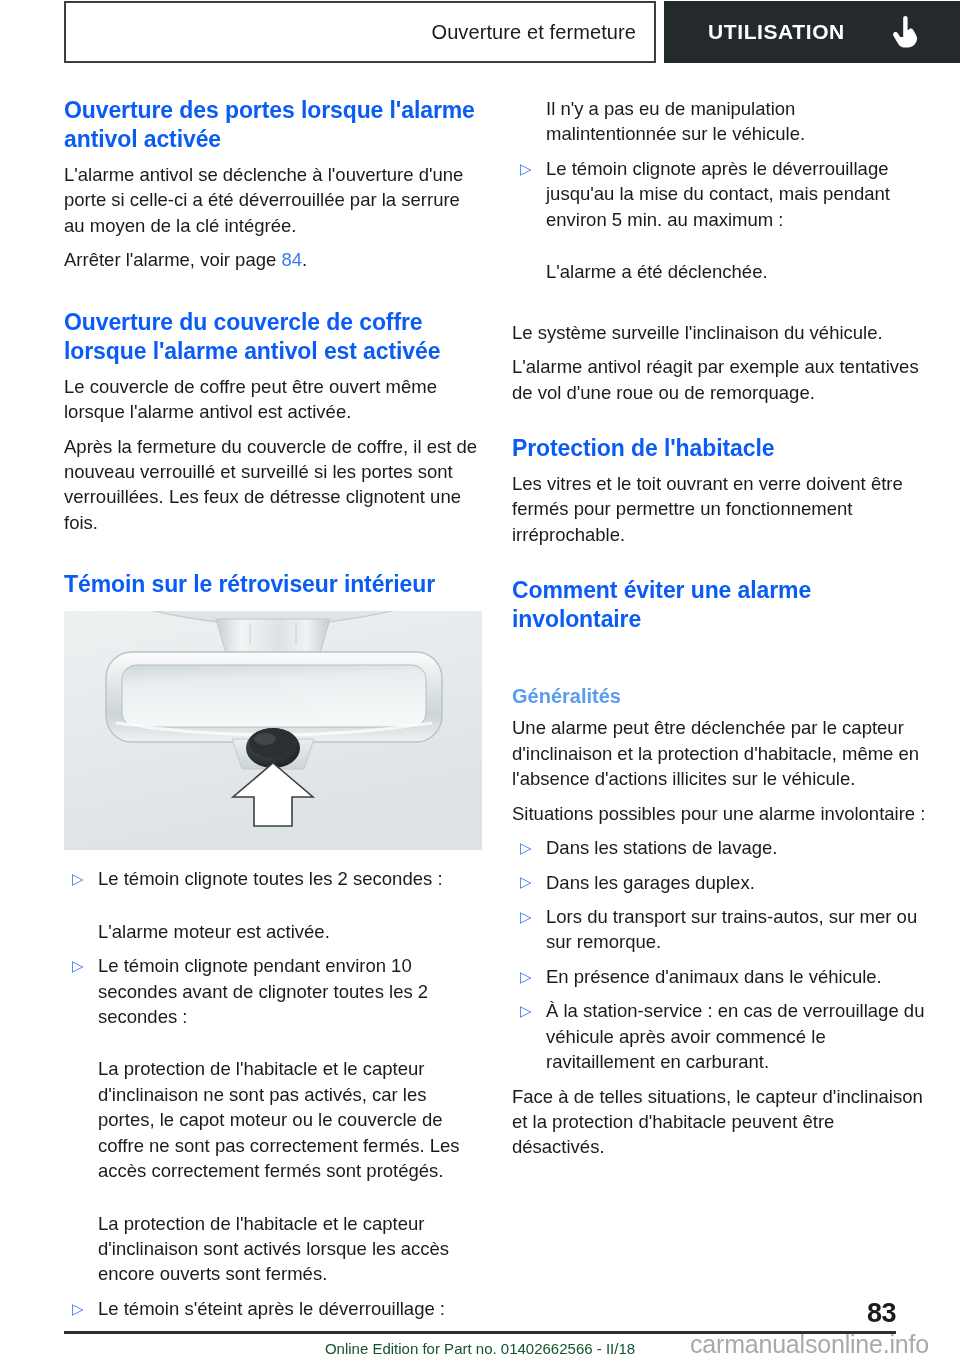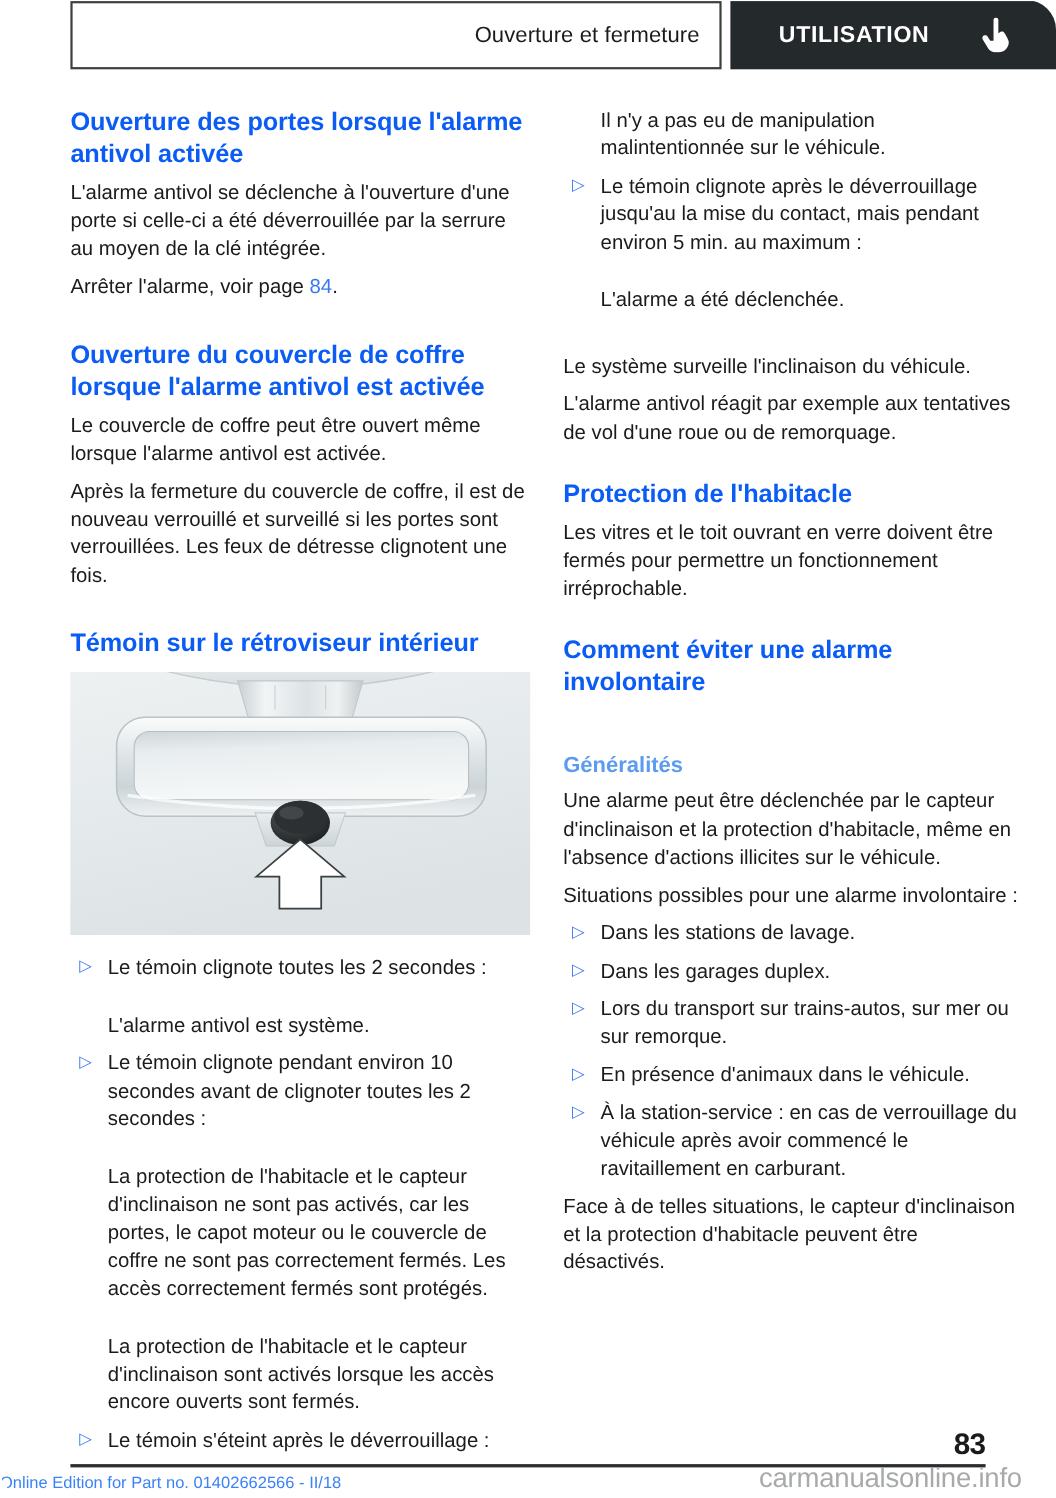--- a/index.html
+++ b/index.html
@@ -9,21 +9,20 @@
     background: #ffffff;
     font-family: "Liberation Sans", sans-serif;
     color: #1b1b1b;
     -webkit-font-smoothing: antialiased;
   }
   .page {
     position: relative;
     width: 960px;
     height: 1362px;
     overflow: hidden;
-    border-radius: 27px;
   }
 
   
   .header {
     position: absolute;
     left: 0; top: 0;
     width: 960px;
     height: 70px;
   }
   .header-chapter {
@@ -161,23 +160,23 @@
     right: 64px; top: 6px;
     font-size: 27px;
     font-weight: bold;
     color: #1b1b1b;
     letter-spacing: -0.5px;
   }
   .footer-note {
     position: absolute;
     left: 0; top: 48px;
     width: 960px;
-    text-align: left;
+    text-align: center;
     font-size: 15px;
-    color: #3b82f6;
+    color: #14532d;
   }
   .watermark {
     position: absolute;
     left: 690px; top: 1330px;
     font-size: 25px;
     color: #a7a9ab;
     letter-spacing: -0.2px;
     white-space: nowrap;
   }
 </style>
@@ -287,21 +286,21 @@
           <ellipse cx="201" cy="128" rx="11" ry="6" fill="#55595b" opacity="0.55"></ellipse>
 
           <path d="M209 152 L249 186 L228 186 L228 215 L190 215 L190 186 L169 186 Z" fill="#ffffff" stroke="#3b3f41" stroke-width="1.6" stroke-linejoin="miter"></path>
         </svg>
       </div>
 
       <ul class="bul">
         <li>
           <span class="marker">▷</span>
           <span>Le témoin clignote toutes les 2 secondes :</span>
-          <span class="cont">L'alarme antivol est système.</span>
+          <span class="cont">L'alarme moteur est activée.</span>
         </li>
         <li>
           <span class="marker">▷</span>
           <span>Le témoin clignote pendant environ 10 secondes avant de clignoter toutes les 2 secondes :</span>
           <span class="cont">La protection de l'habitacle et le capteur d'inclinaison ne sont pas activés, car les portes, le capot moteur ou le couvercle de coffre ne sont pas correctement fermés. Les accès correctement fermés sont protégés.</span>
           <span class="cont">La protection de l'habitacle et le capteur d'inclinaison sont activés lorsque les accès encore ouverts sont fermés.</span>
         </li>
         <li>
           <span class="marker">▷</span>
           <span>Le témoin s'éteint après le déverrouillage :</span>

